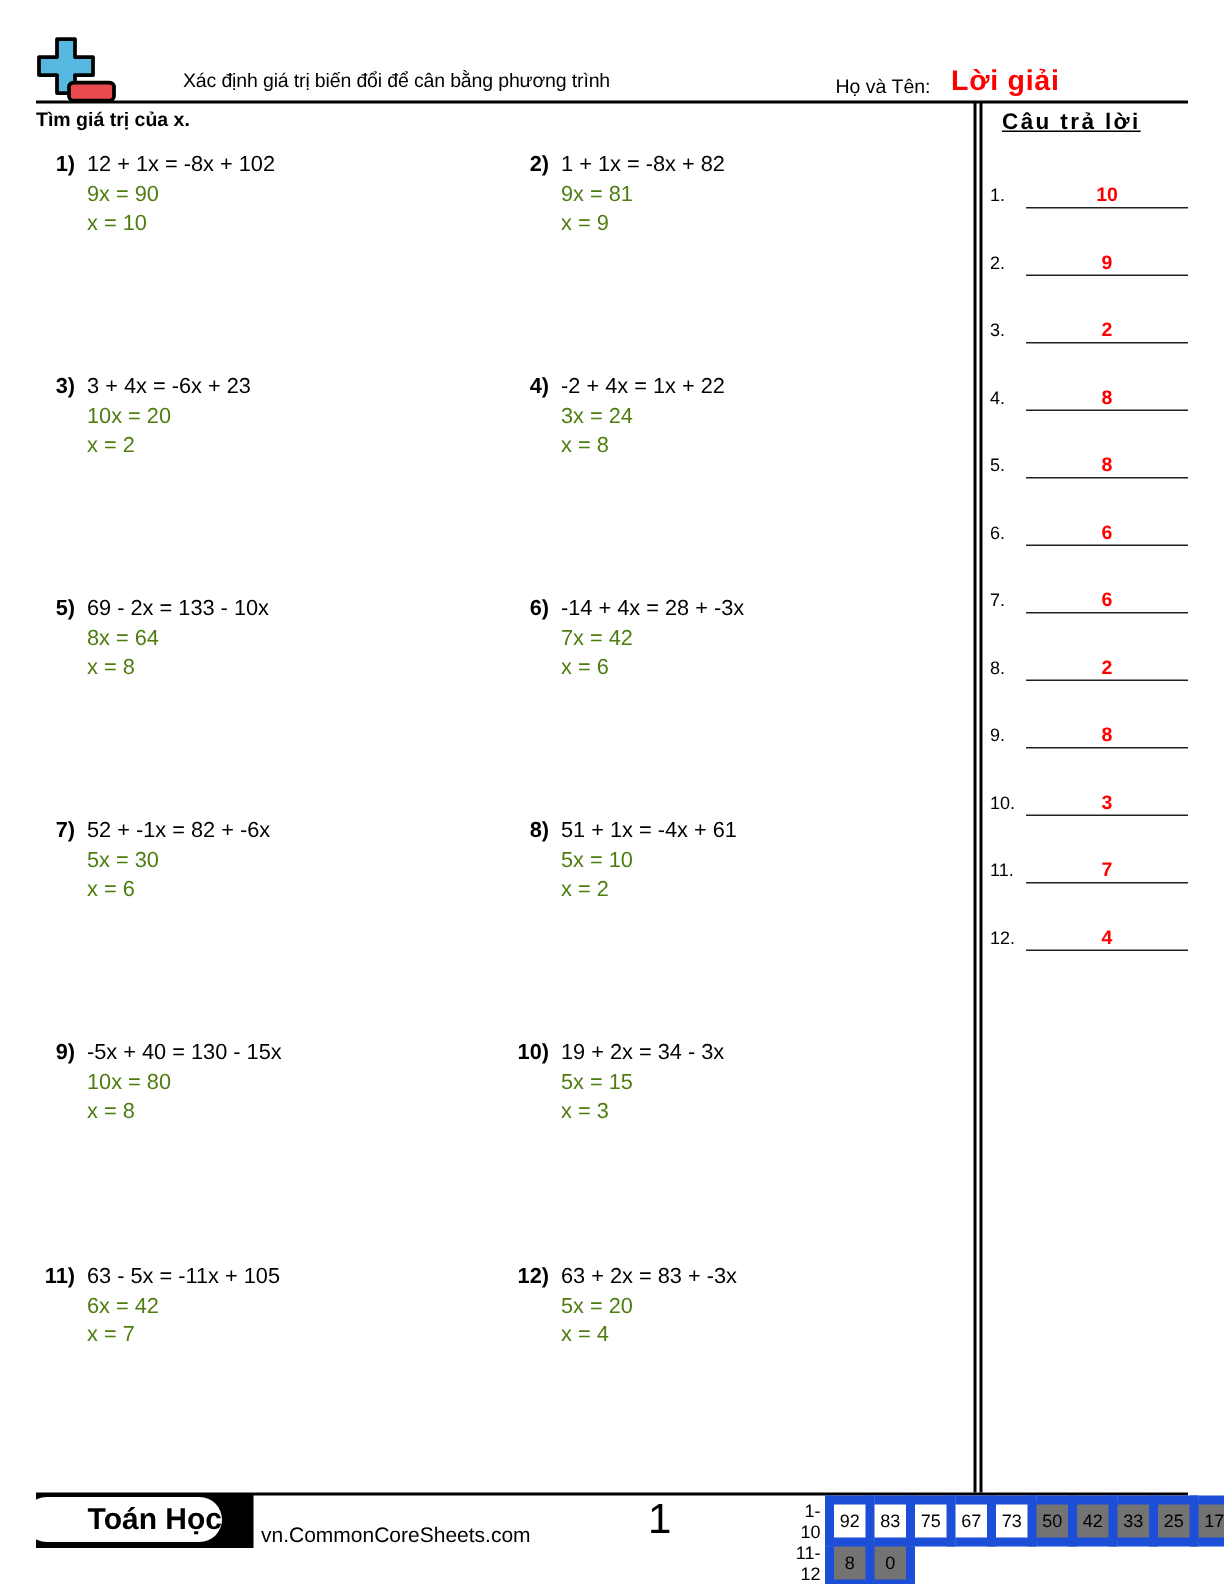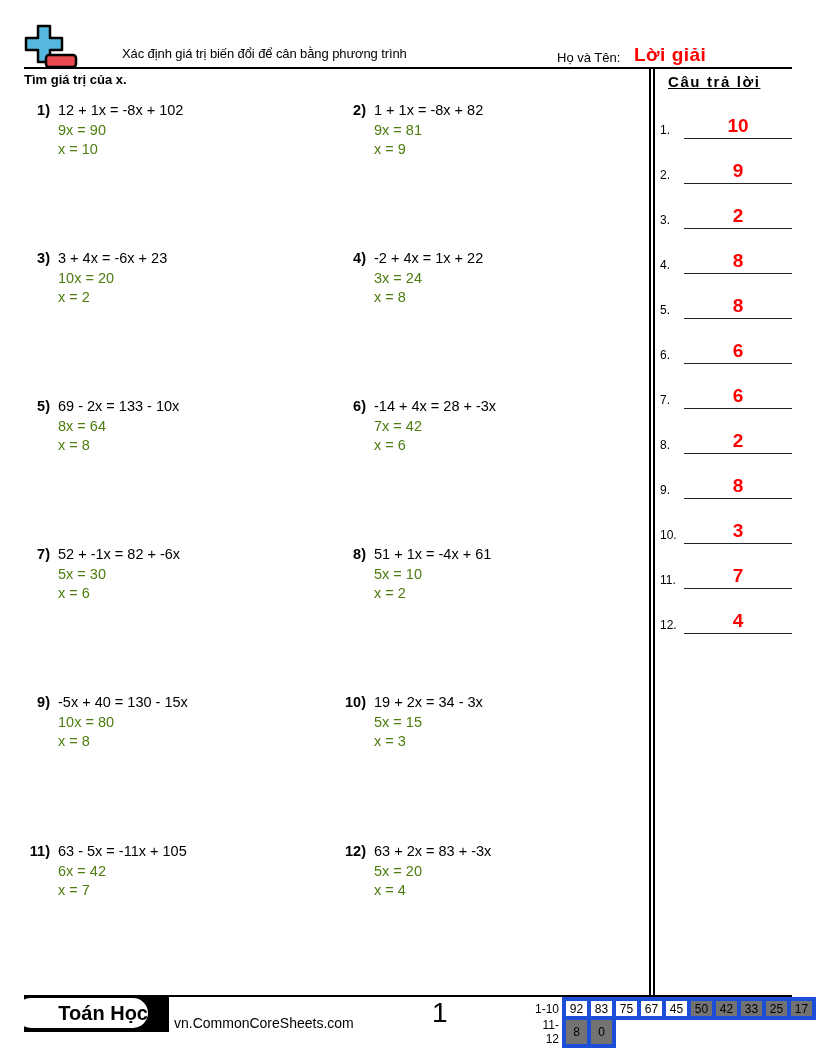--- a/index.html
+++ b/index.html
@@ -24,32 +24,32 @@
   }
   .problem { width: 300px; font-size: 14.5px; line-height: 19.5px; }
   .problem .num { position: absolute; left: 0; top: 0; font-weight: bold; text-align: right; width: 26px; }
   .problem .eq { position: absolute; left: 34px; top: 0; white-space: nowrap; }
   .problem .step { position: absolute; left: 34px; white-space: nowrap; color: #4d7c0f; }
   .ans-row { left: 660px; width: 132px; height: 30px; }
   .ans-row .ans-num { position: absolute; left: 0; bottom: 2px; font-size: 12px; }
   .ans-row .ans-line { position: absolute; left: 24px; right: 0; bottom: 0; height: 1.5px; background: #222; }
   .ans-row .ans-val {
     position: absolute; left: 24px; right: 0; bottom: 2px; text-align: center;
-    font-size: 19px; font-weight: bold; color: #ff0000;
+    font-size: 13px; font-weight: bold; color: #ff0000;
   }
   .footer-rule { left: 24px; top: 995px; width: 768px; height: 1.5px; background: #000; }
   .footer-block { left: 24px; top: 996px; width: 145px; height: 36px; background: #000; }
   .footer-pill {
     left: 16px; top: 998px; width: 132px; height: 30px; background: #fff; border-radius: 16px;
     text-align: right; font-size: 20px; font-weight: bold; line-height: 30px;
   }
   .footer-url { left: 174px; top: 1015px; font-size: 14px; }
   .page-num { left: 432px; top: 997px; font-size: 28px; }
   .score-table { left: 528px; top: 997px; border-collapse: collapse; font-size: 12px; }
-  .score-table td { border: 4px solid #1d4ed8; height: 15px; padding: 0 2px; text-align: center; min-width: 17px; }
+  .score-table td { border: 6px solid #1d4ed8; height: 15px; padding: 0 2px; text-align: center; min-width: 17px; }
   .score-table td.rlabel { border: none; text-align: right; padding-right: 3px; }
   .score-table td.hl { background: #737373; }
   .score-table td.empty { border: none; }
 </style>
 </head>
 <body>
 
 <div class="abs logo">
   <svg width="56" height="46" viewBox="0 0 56 46">
     <path d="M14 2 h12 v12 h12 v12 h-12 v12 h-12 v-12 h-12 v-12 h12 z" fill="#56b8e0" stroke="#000" stroke-width="2.5" stroke-linejoin="round"></path>
@@ -215,21 +215,21 @@
 <div class="abs page-num">1</div>
 
 <table class="abs score-table">
   <tbody>
       <tr>
     <td class="rlabel">1-10</td>
     <td>92</td>
     <td>83</td>
     <td>75</td>
     <td>67</td>
-    <td>45</td>
+    <td>73</td>
     <td class="hl">50</td>
     <td class="hl">42</td>
     <td class="hl">33</td>
     <td class="hl">25</td>
     <td class="hl">17</td>
   </tr>
   <tr>
     <td class="rlabel">11-12</td>
     <td class="hl">8</td>
     <td class="hl">0</td>

